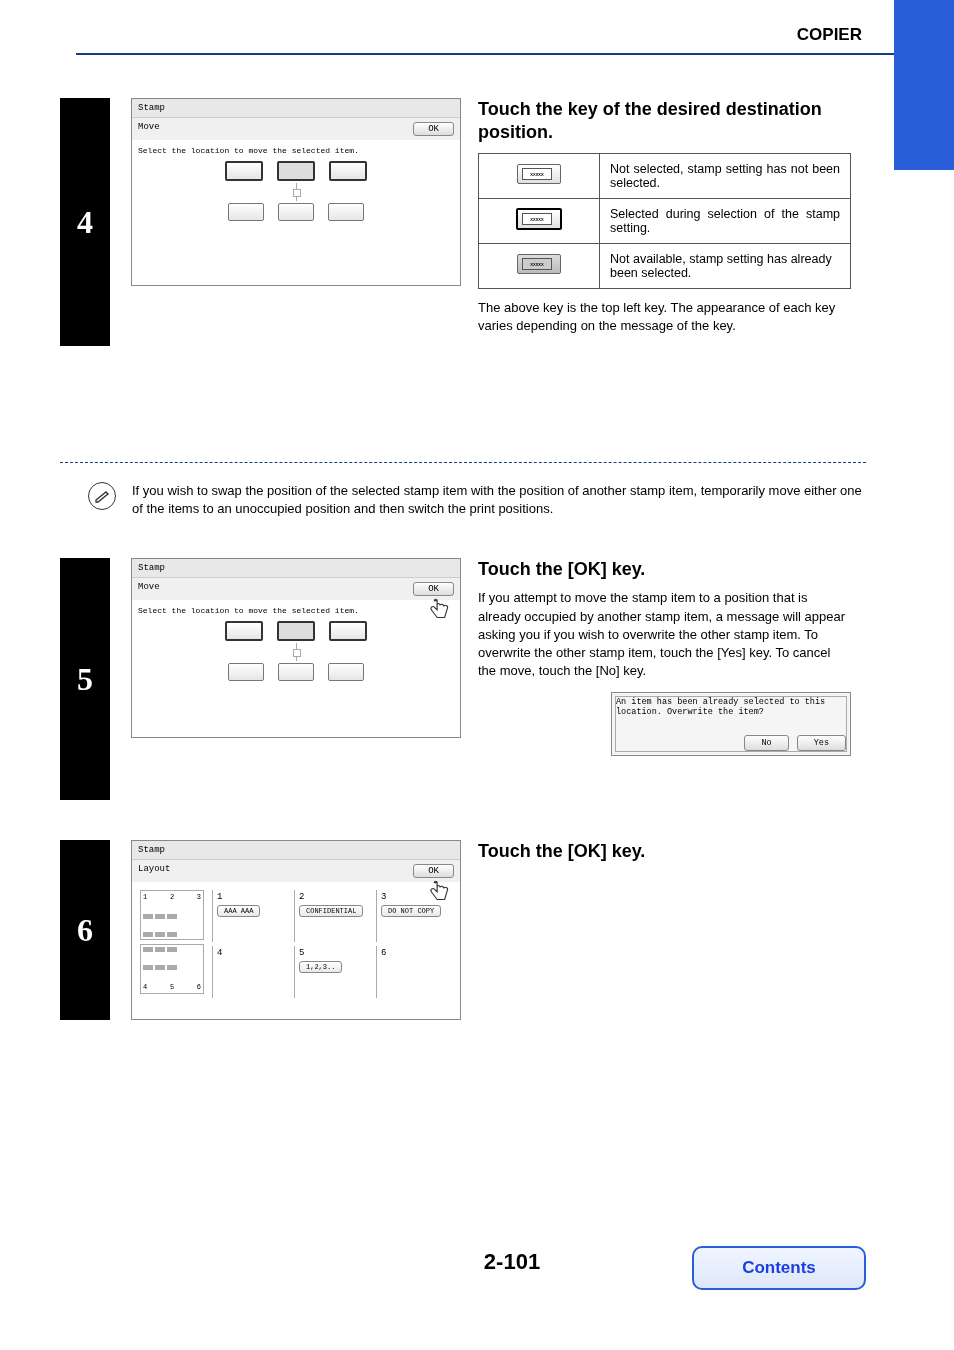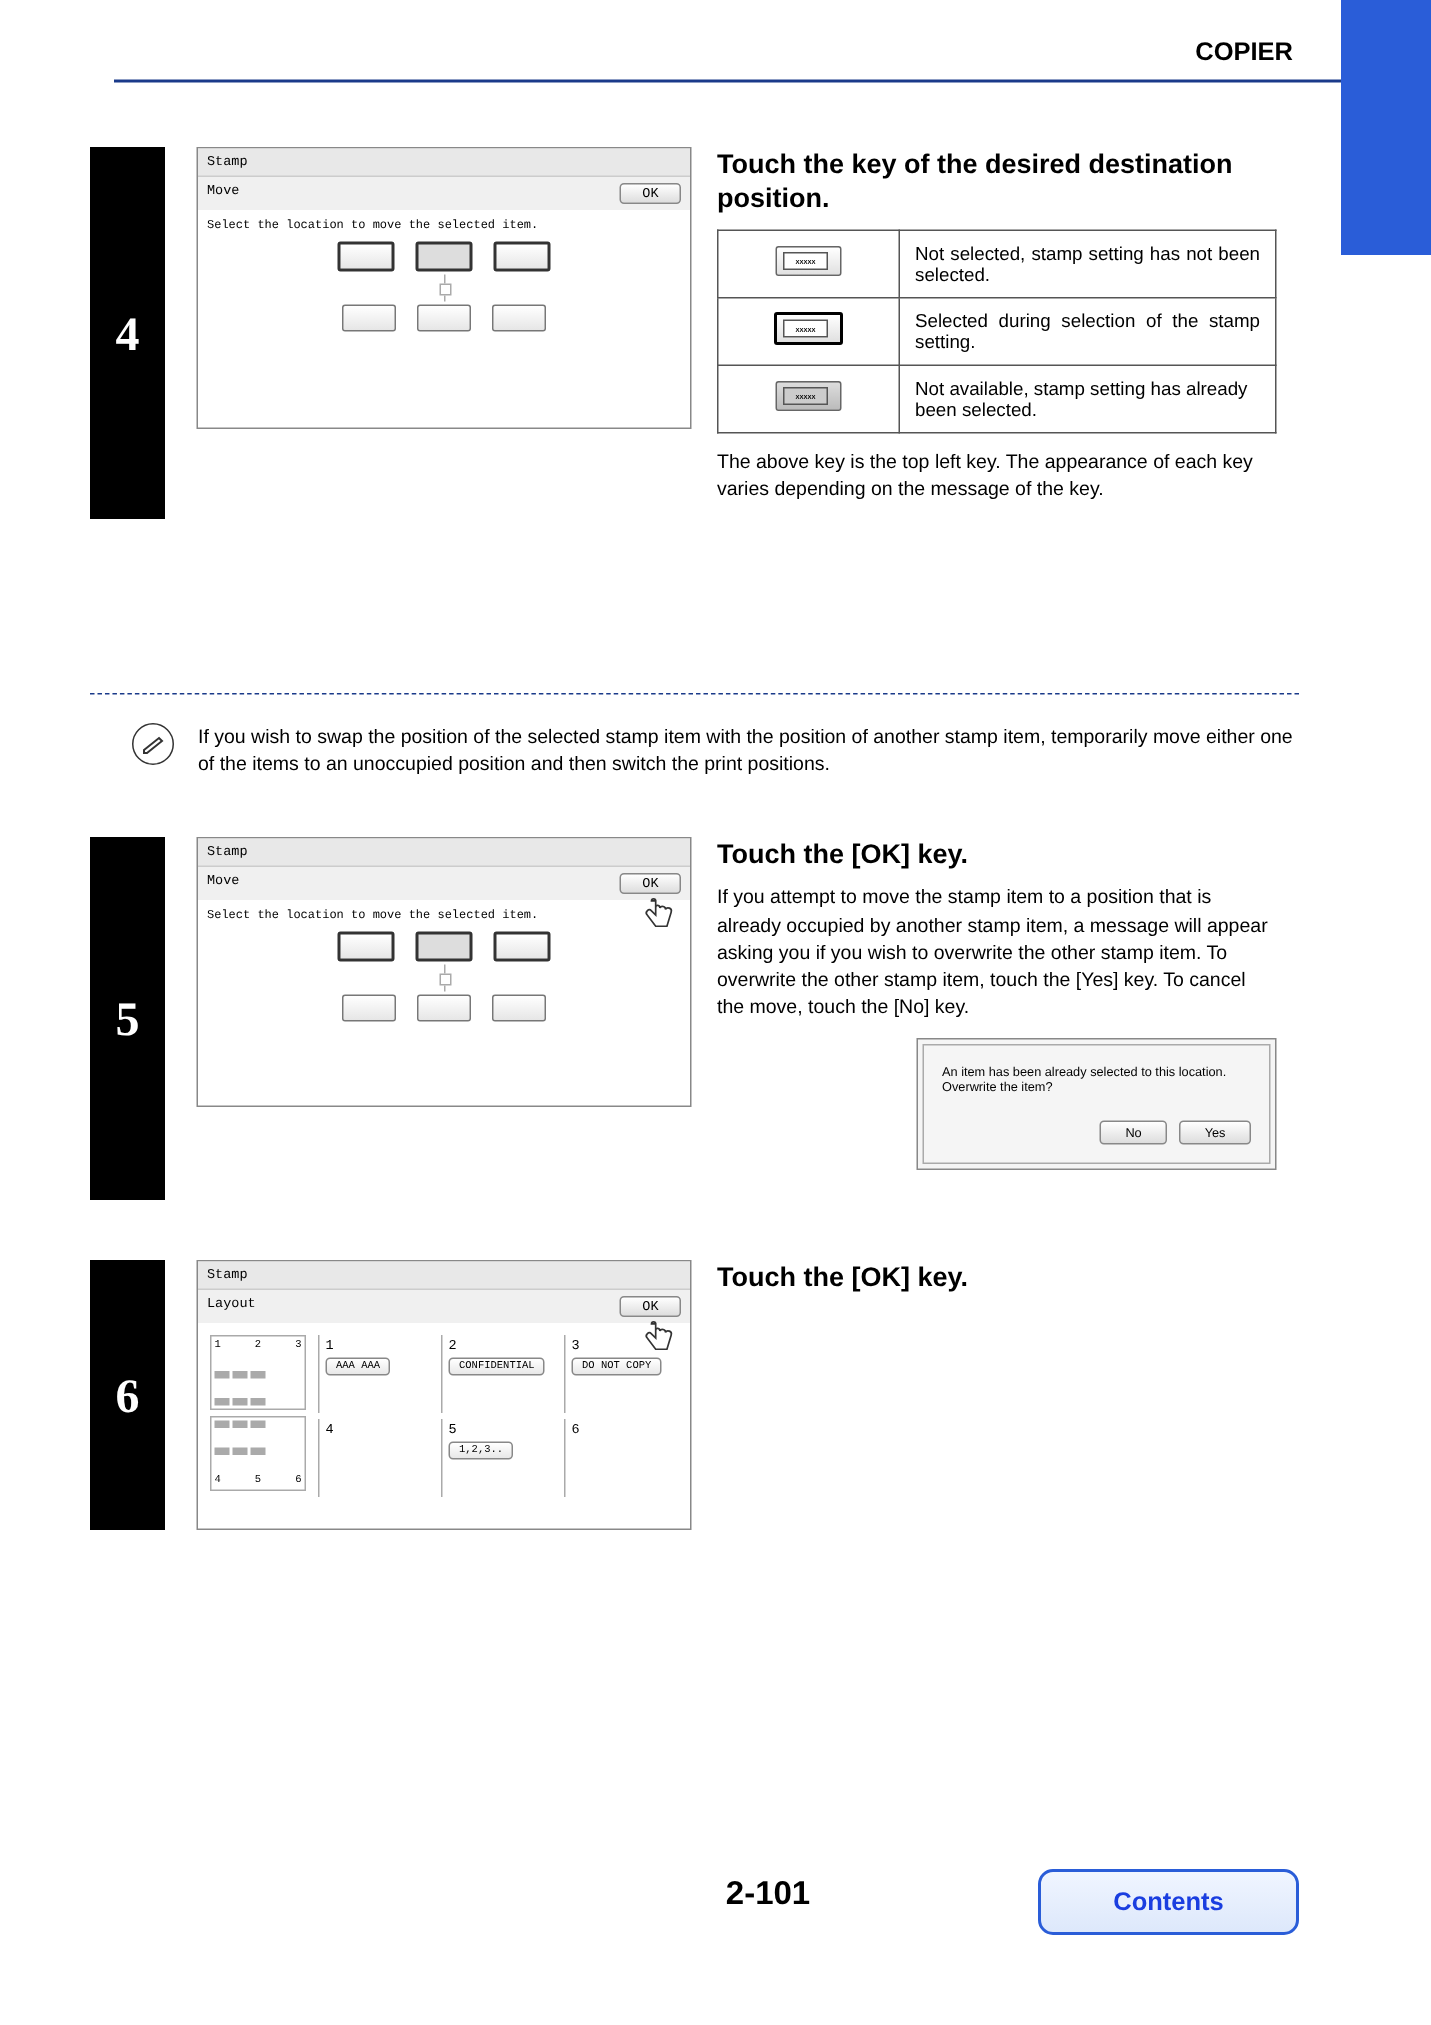--- a/index.html
+++ b/index.html
@@ -31,21 +31,21 @@
   .key-icon .inner{position:absolute;left:4px;top:3px;width:28px;height:10px;border:1px solid #555;background:#fff;display:flex;align-items:center;justify-content:center;font-size:4px;font-weight:bold;}
   .key-icon.gray{background:linear-gradient(#ddd,#bbb);}
   .key-icon.gray .inner{background:#ccc;}
   .dashed-sep{position:absolute;left:60px;right:88px;border-top:1.5px dashed #1a3a8a;}
   .note-row{position:absolute;left:88px;right:88px;display:flex;gap:16px;}
   .note-icon{width:26px;height:26px;border:1.5px solid #333;border-radius:14px;display:flex;align-items:center;justify-content:center;flex-shrink:0;}
   .note-icon svg{width:16px;height:16px;}
   .note-text{font-size:13px;line-height:1.4;}
   .hand-cursor{position:absolute;width:30px;height:30px;}
   .dialog-panel{border:1px solid #888;background:#f5f5f5;width:240px;margin:0 0 0 auto;box-sizing:border-box;padding:0;}
-  .dialog-inner{border:1px solid #aaa;margin:3px;padding:12px;font-family:Liberation Sans, sans-serif;font-size:8.5px;}
+  .dialog-inner{border:1px solid #aaa;margin:3px;font-family:Liberation Mono, monospace;font-size:8.5px;}
   .dialog-btns{display:flex;justify-content:flex-end;gap:8px;margin-top:18px;}
   .dialog-btn{border:1px solid #888;border-radius:3px;padding:2px 16px;font-size:8.5px;background:linear-gradient(#fff,#ddd);}
   .layout-body{padding:8px;display:flex;gap:8px;font-family:"Courier New",monospace;font-size:9px;}
   .layout-preview{width:64px;}
   .layout-preview-box{border:1px solid #aaa;height:44px;margin-bottom:4px;padding:2px;display:flex;flex-direction:column;justify-content:space-between;}
   .tiny-row{display:flex;justify-content:space-between;font-size:7px;}
   .tiny-blocks{display:flex;gap:2px;}
   .tiny-block{width:10px;height:5px;background:#aaa;}
   .layout-cells{flex:1;display:grid;grid-template-columns:1fr 1fr 1fr;gap:4px 6px;}
   .layout-cell{border-left:1px solid #aaa;padding:2px 4px;min-height:36px;}

